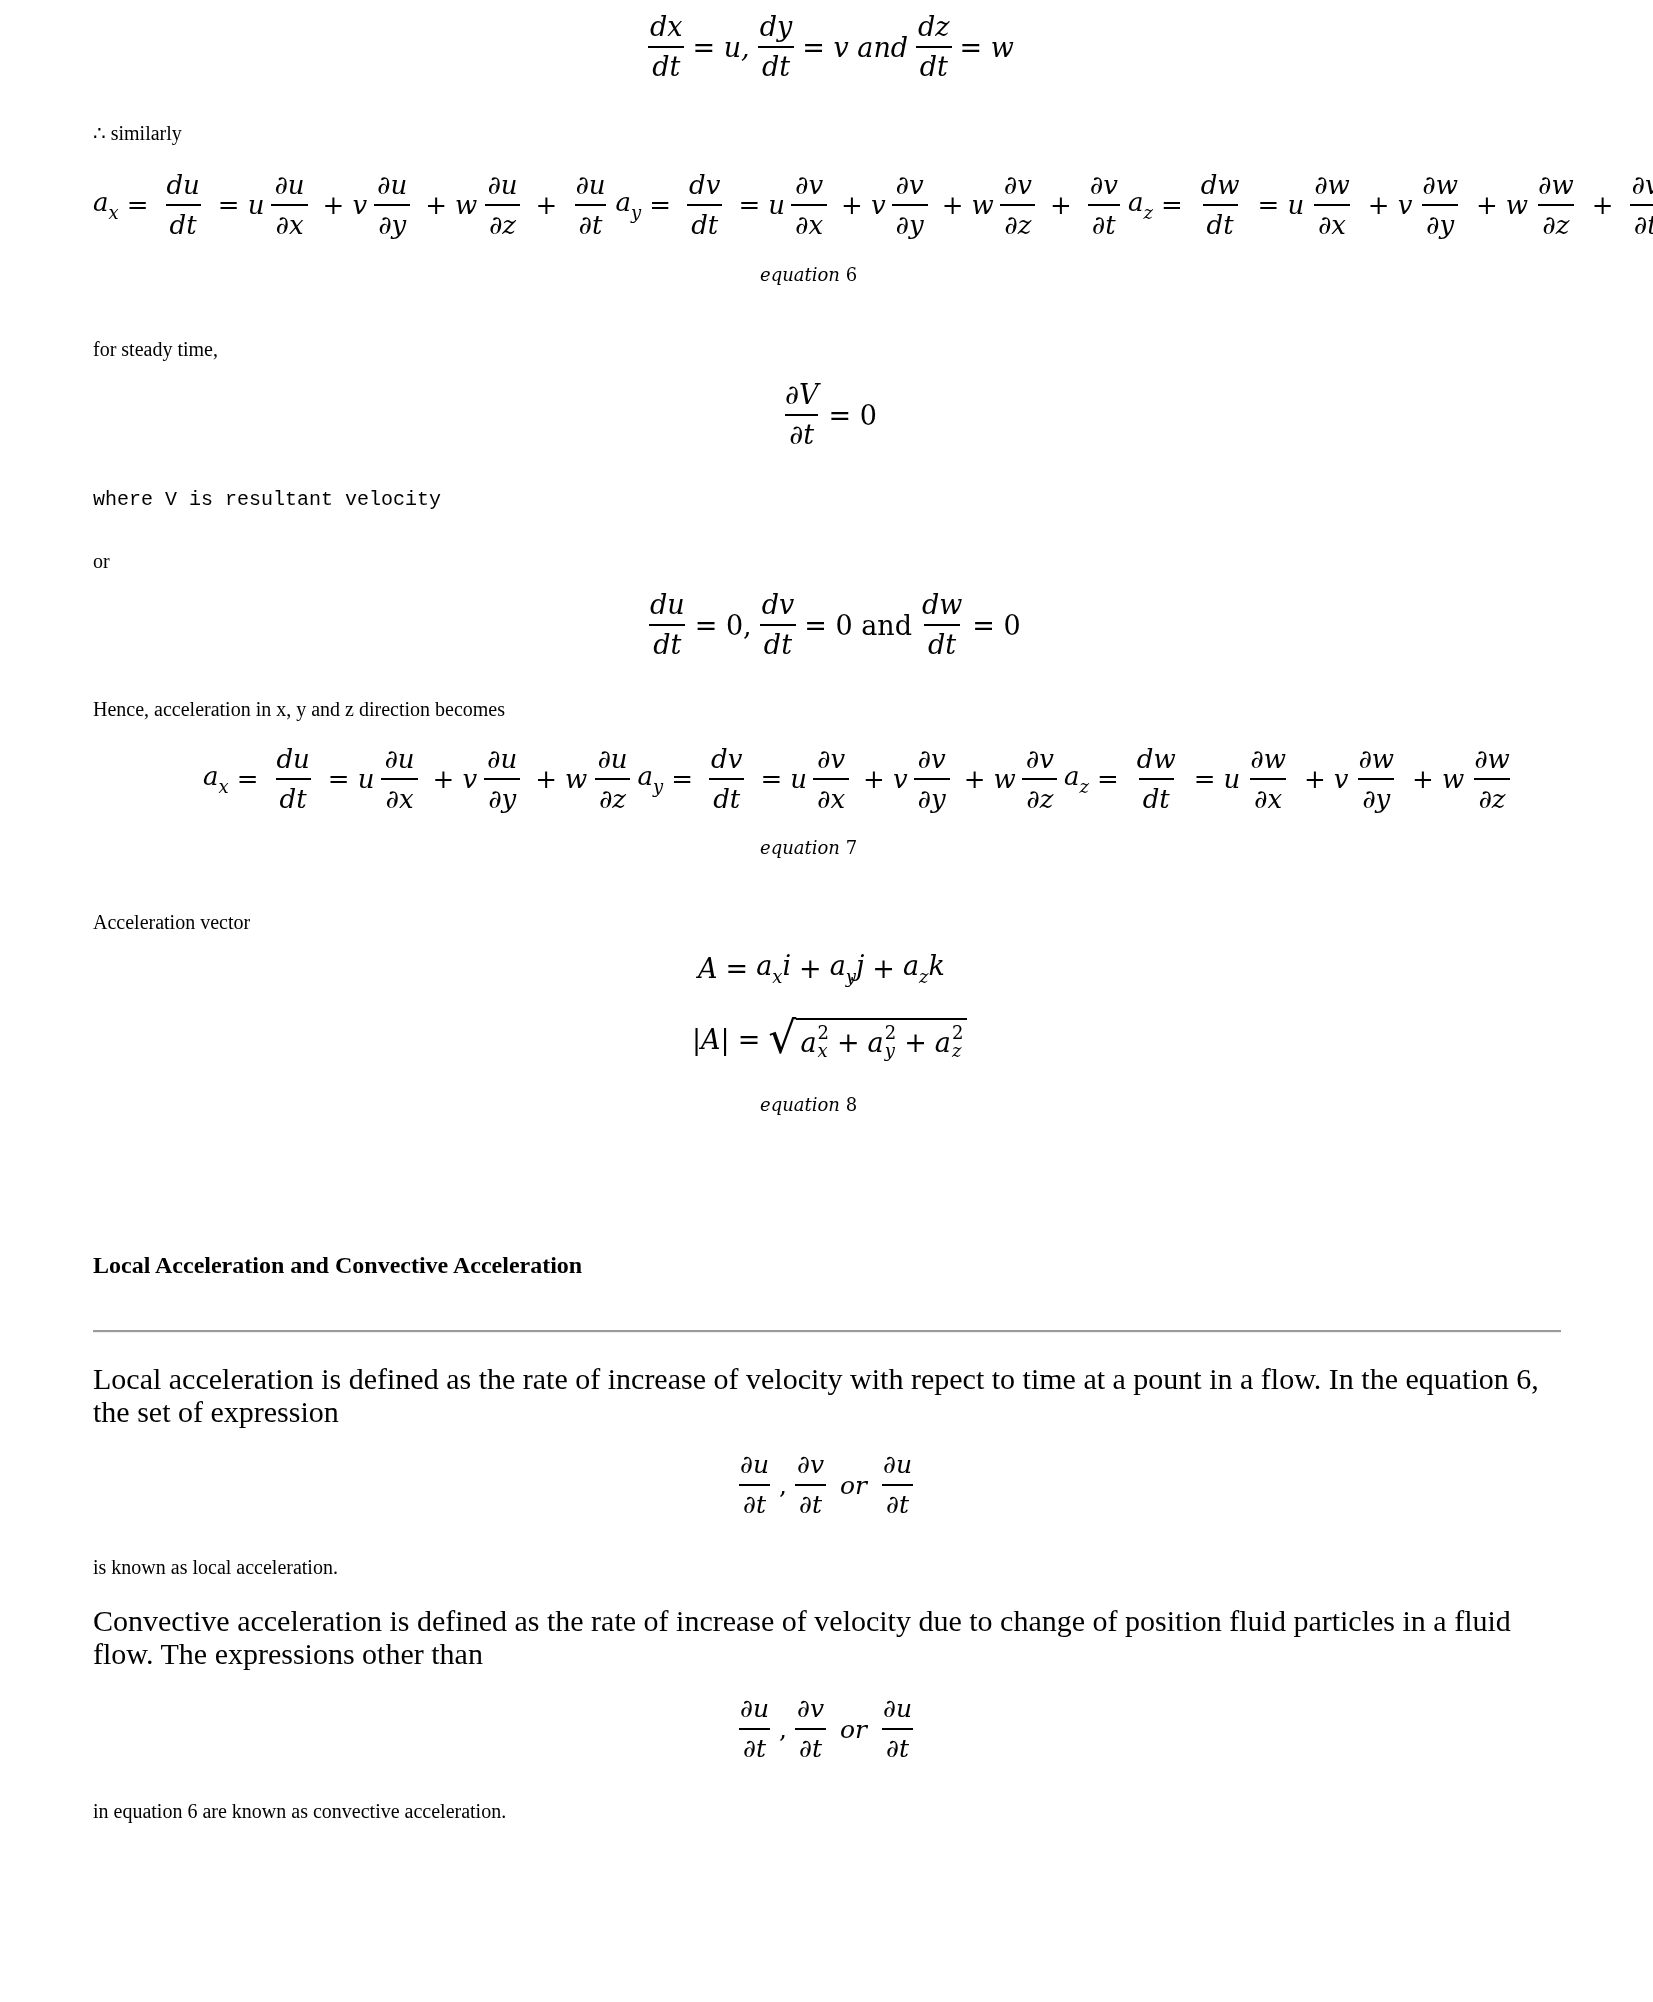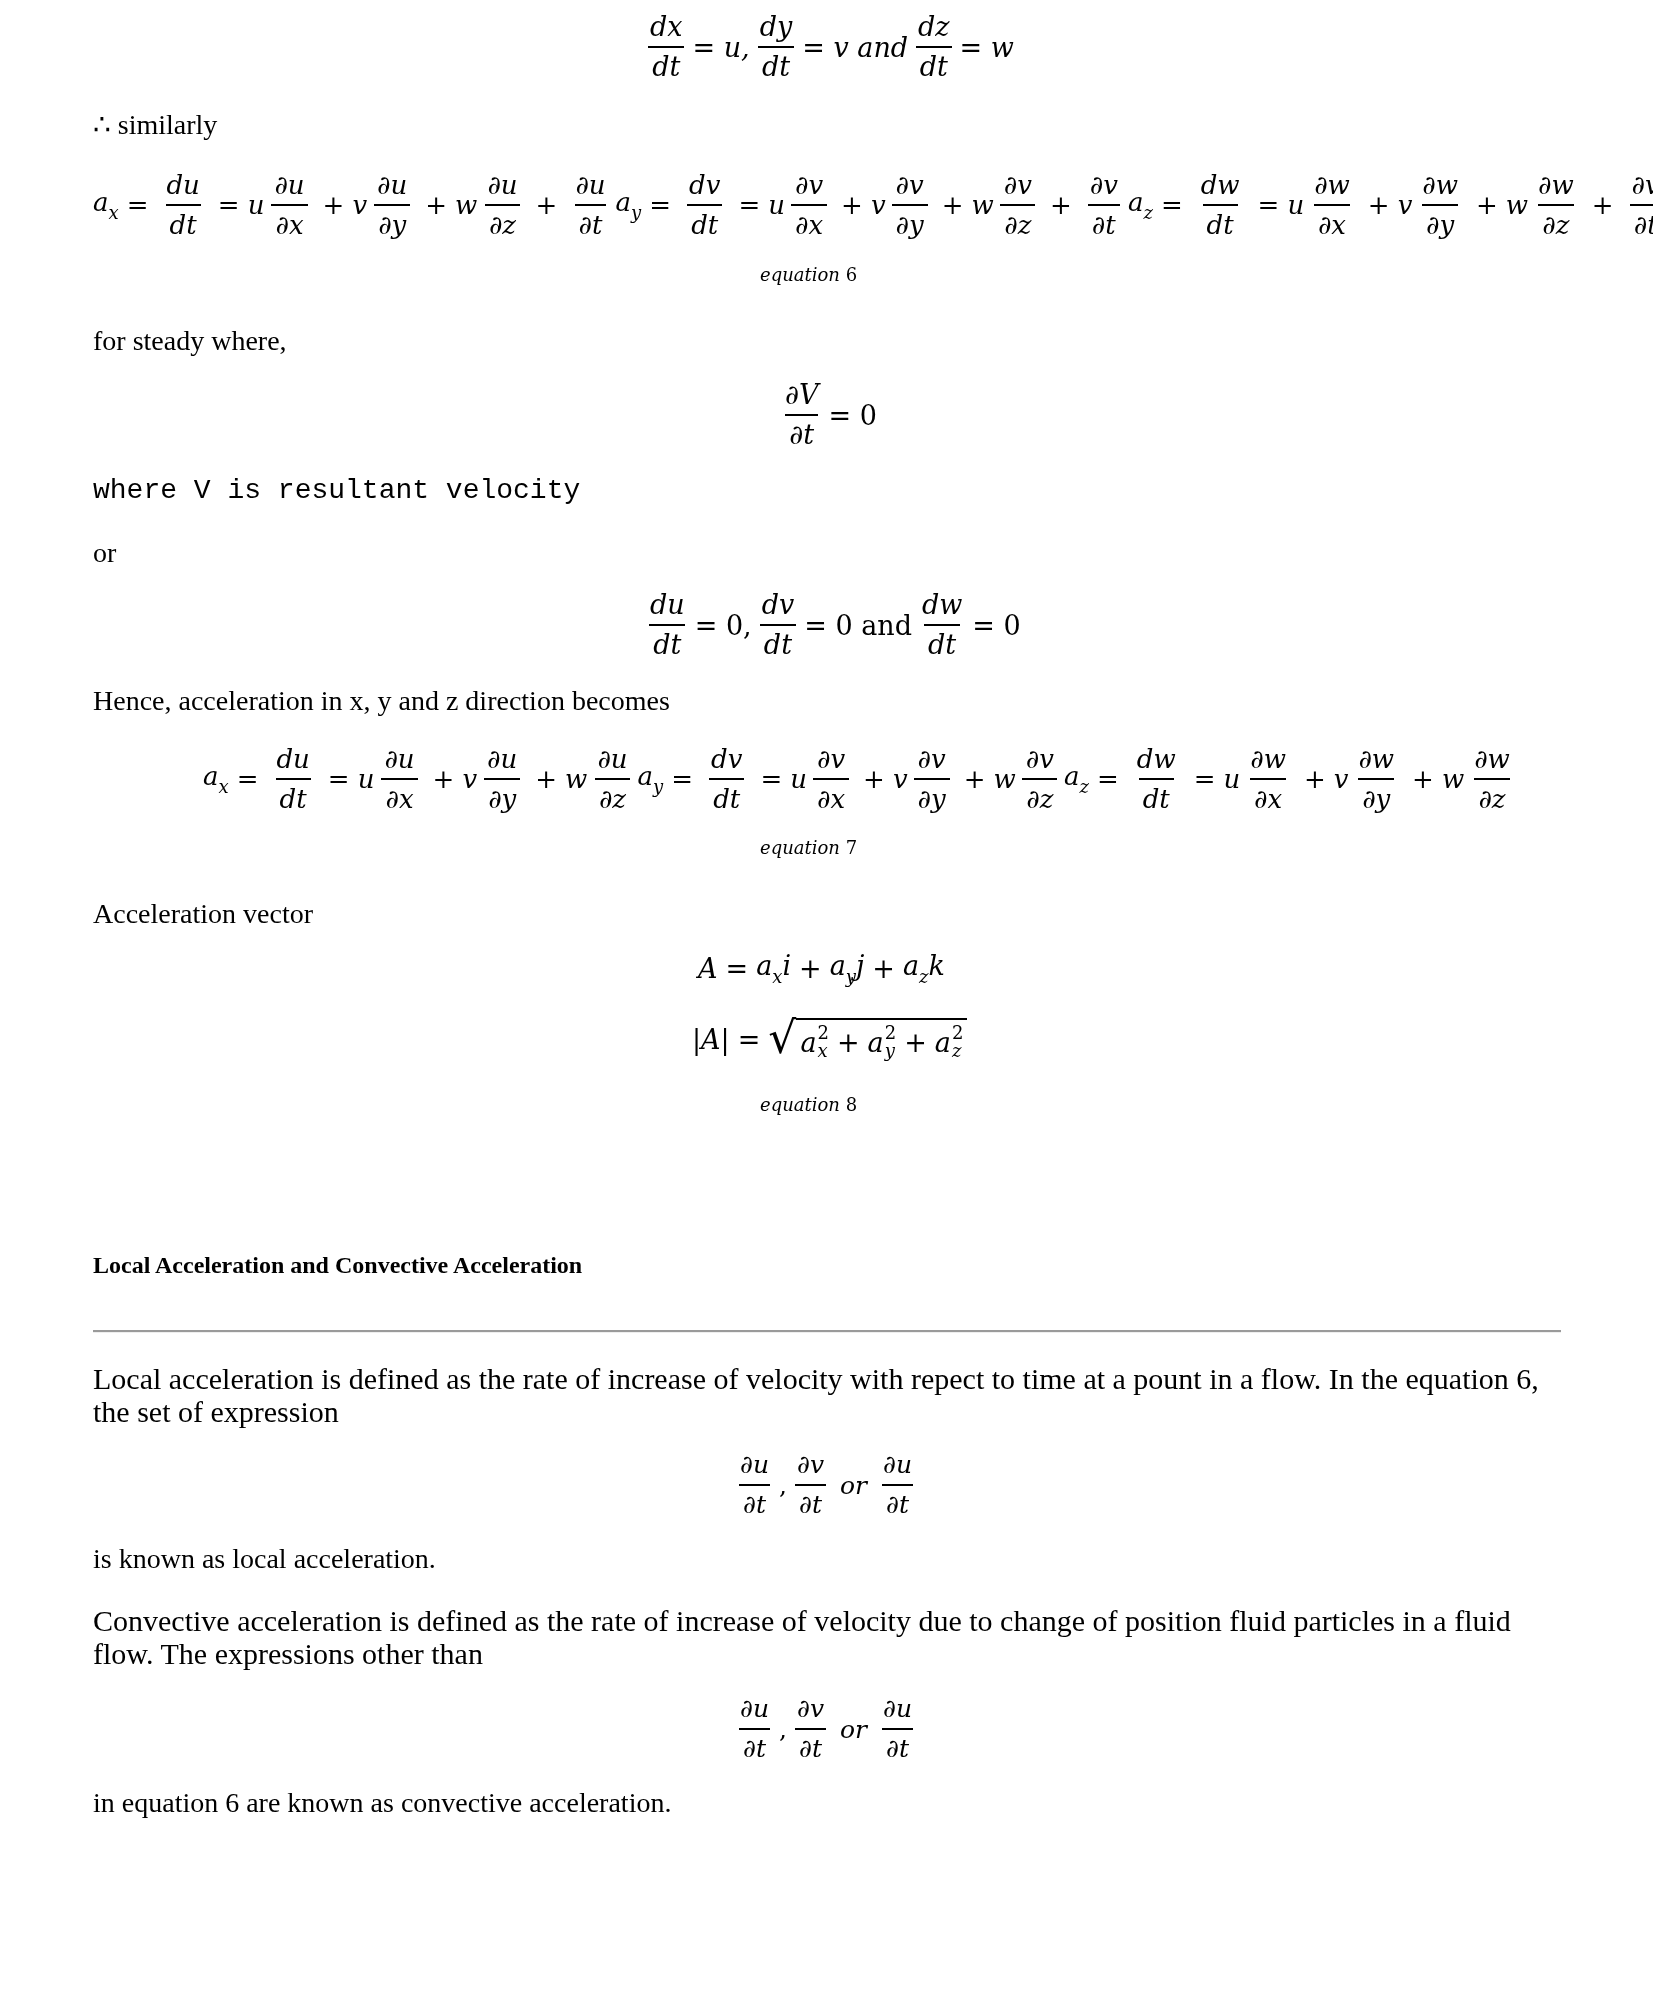--- a/index.html
+++ b/index.html
@@ -1,20 +1,20 @@
 <!DOCTYPE html>
 <html><head>
 <meta charset="utf-8">
 <style>
   html, body { margin: 0; padding: 0; background: #ffffff; }
   body {
     width: 1653px; height: 2002px; position: relative; overflow: hidden;
     font-family: "Liberation Serif", serif; color: #000;
   }
-  .txt { position: absolute; left: 93px; font-size: 28px; line-height: 33px; white-space: nowrap; }
+  .txt { position: absolute; left: 93px; font-size: 20px; line-height: 33px; white-space: nowrap; margin-top: 9px; }
   .para { position: absolute; left: 93px; width: 1470px; font-size: 30px; line-height: 33px; }
   .math {
     position: absolute; display: flex; align-items: center; white-space: nowrap;
     font-family: "DejaVu Serif", "Liberation Serif", serif; font-size: 27px;
   }
   .math .it { font-style: italic; }
   .frac { display: inline-flex; flex-direction: column; align-items: center; margin: 0 6px; vertical-align: middle; }
   .frac .num { padding: 0 4px 2px; font-style: italic; line-height: 34px; }
   .frac .den { padding: 2px 4px 0; border-top: 2px solid #000; font-style: italic; line-height: 34px; }
   .op { margin: 0 8px; font-style: normal; }
@@ -138,21 +138,21 @@
       <span class="den">∂z</span>
     </span>
     <span class="op">+</span>
   <span class="frac">
       <span class="num">∂v</span>
       <span class="den">∂t</span>
     </span>
 </div>
 <div class="eqlabel" style="left:760px; top:264px;"><span>equation</span> <span class="n">6</span></div>
 
-<div class="txt" style="top:324px;">for steady where,</div>
+<div class="txt" style="top:324px;">for steady time,</div>
 
 <div class="math" style="left:775px; top:378px;">
   <span class="frac">
       <span class="num">∂V</span>
       <span class="den">∂t</span>
     </span>
   <span>= 0</span>
 </div>
 
 <div class="txt" style="top:474px;font-family:Liberation Mono, monospace;">where V is resultant velocity</div>

